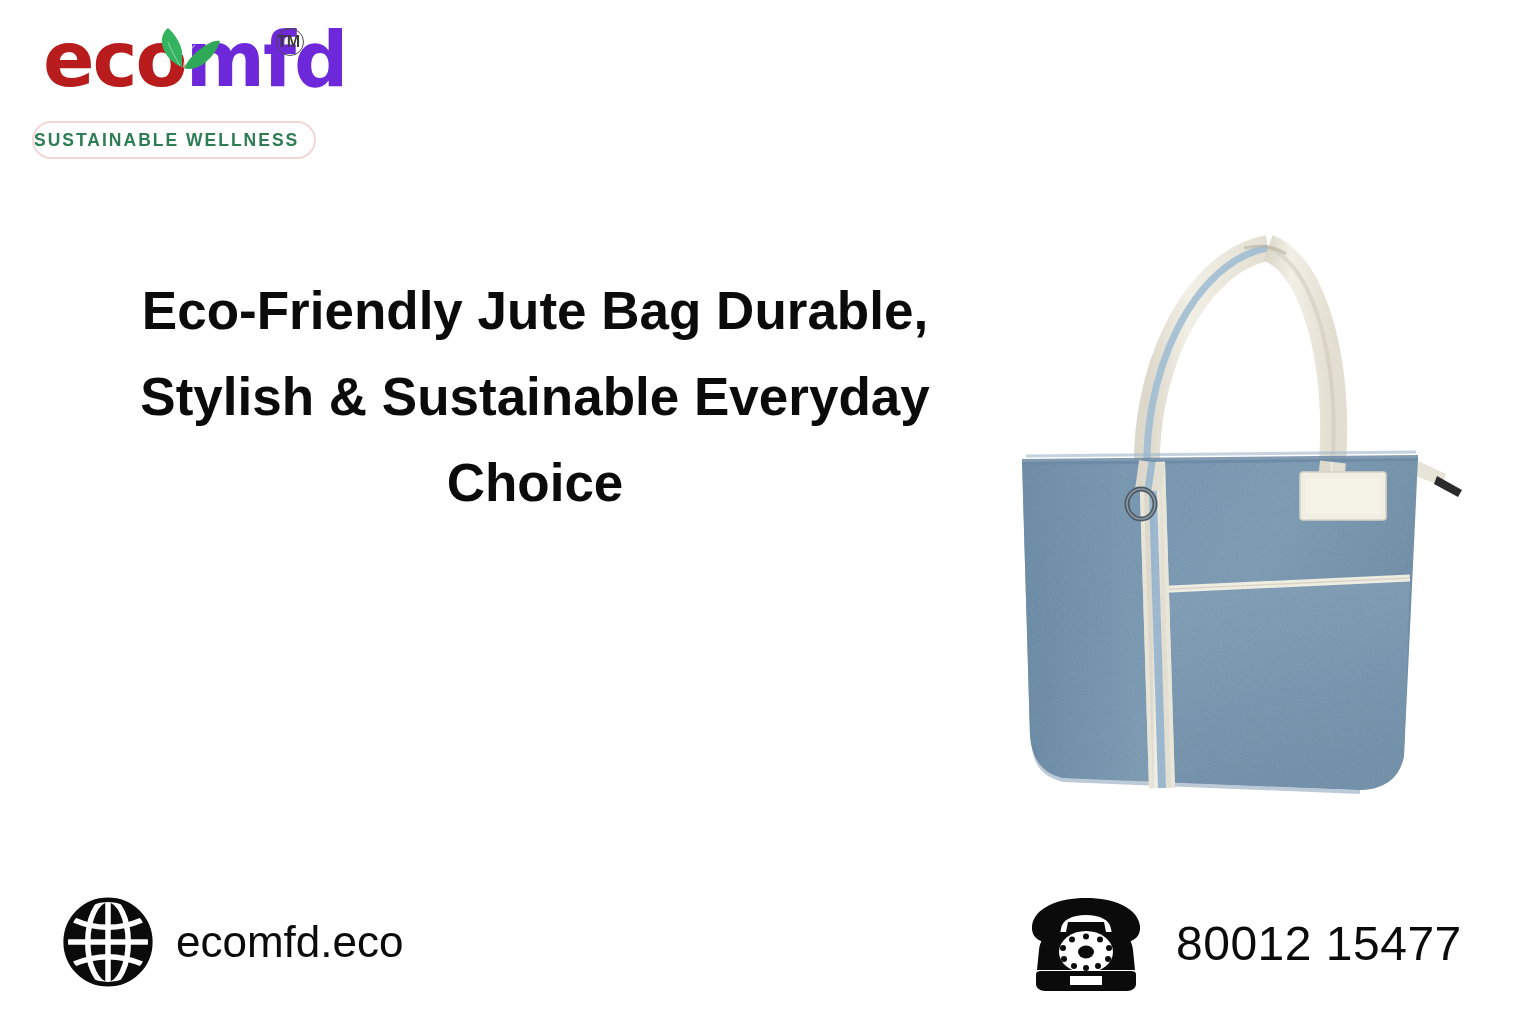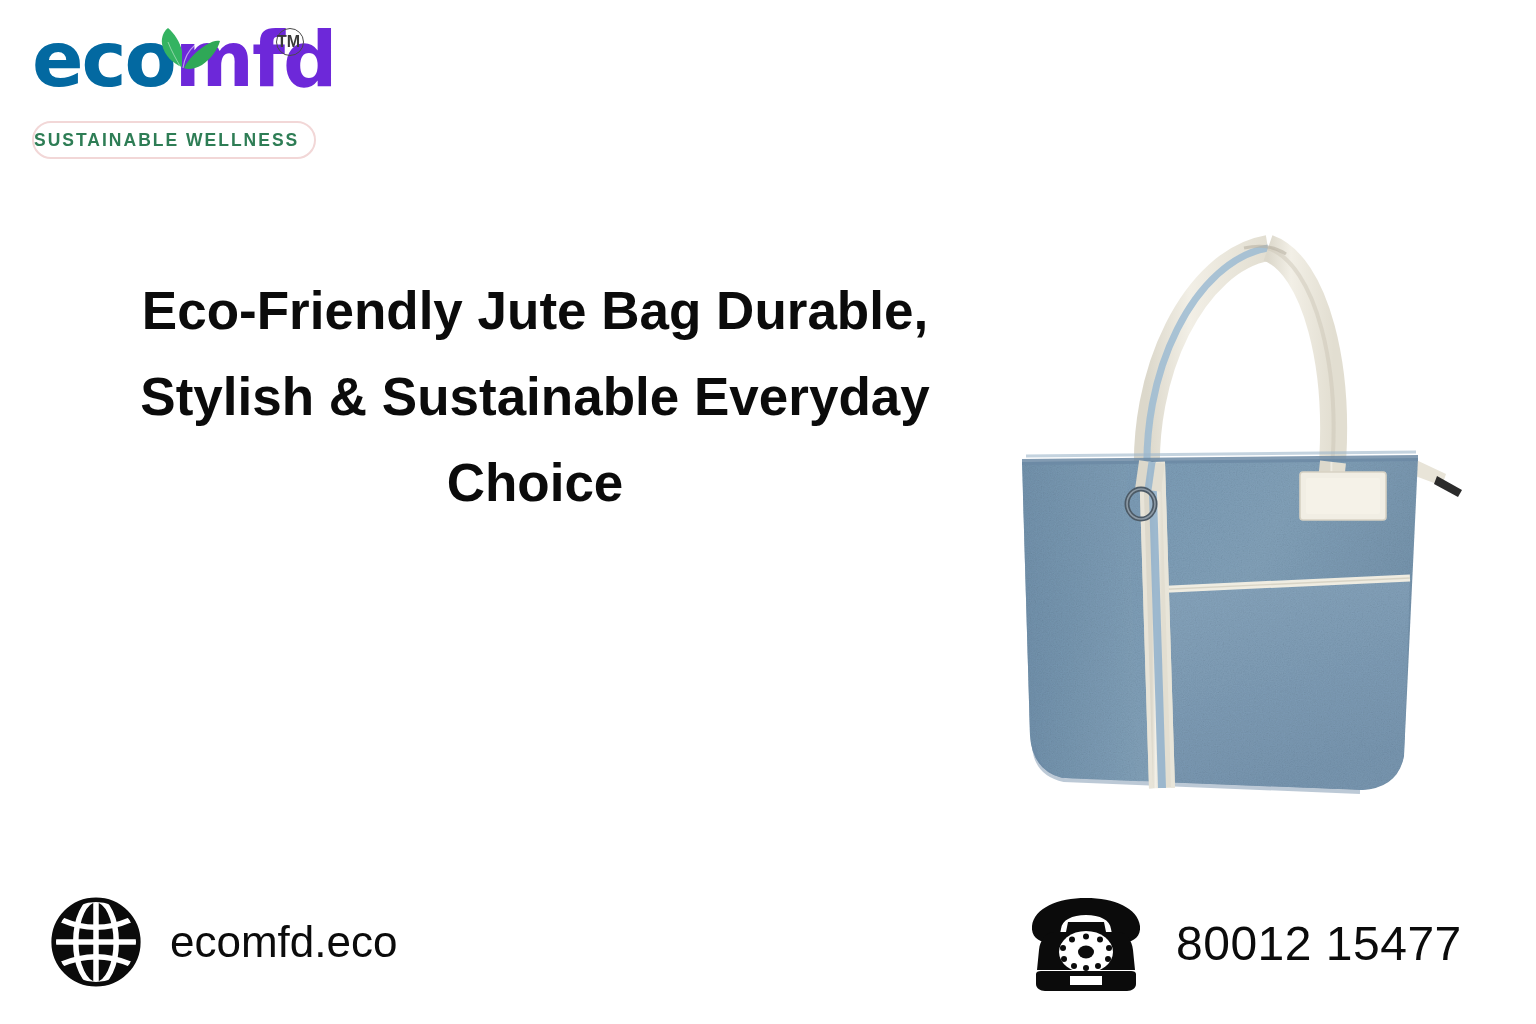--- a/index.html
+++ b/index.html
@@ -30,21 +30,21 @@
   }
   .logo-text {
     position:absolute;
     left:14px; top:8px;
     font-size:76px;
     font-weight:bold;
     letter-spacing:-2px;
     line-height:76px;
     font-family:"DejaVu Sans", sans-serif;
   }
-  .logo-eco { color:#0369a1; }
+  .logo-eco { color:#b91c1c;margin-left:11px; }
   .logo-mfd { color:#6d28d9; }
 
   .leaf-group {
     position:absolute;
     left:126px; top:6px;
     width:78px; height:50px;
     pointer-events:none;
   }
   .tm-mark {
     position:absolute;
@@ -93,24 +93,24 @@
   
   .product-art {
     position:absolute;
     left:1000px; top:190px;
     width:500px; height:620px;
   }
 
   
   .footer-web {
     position:absolute;
-    left:50px; top:896px;
+    left:62px; top:896px;
     display:flex;
     align-items:center;
-    gap:28px;
+    gap:22px;
     text-align:center;
   }
   .globe-icon { width:92px; height:92px; display:block; }
   .footer-web-text {
     font-size:44px;
     color:#0b0b0b;
     line-height:48px;
     font-family:"Liberation Sans", sans-serif;
   }
 

